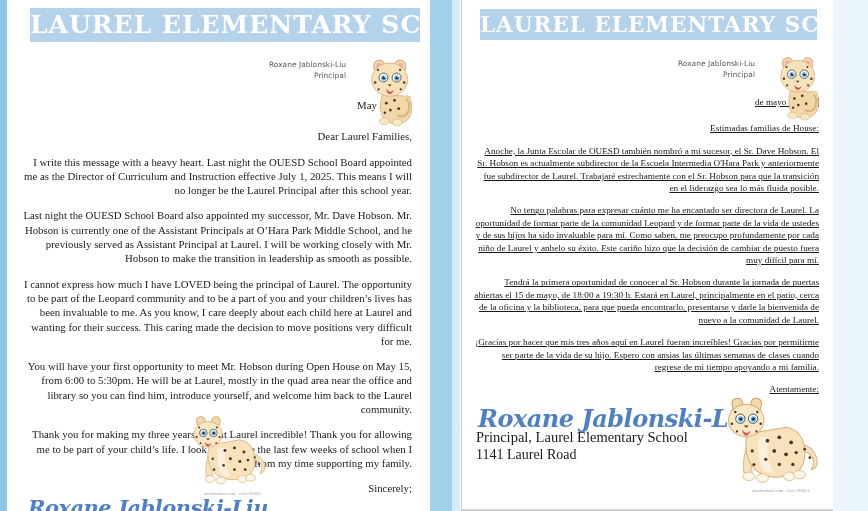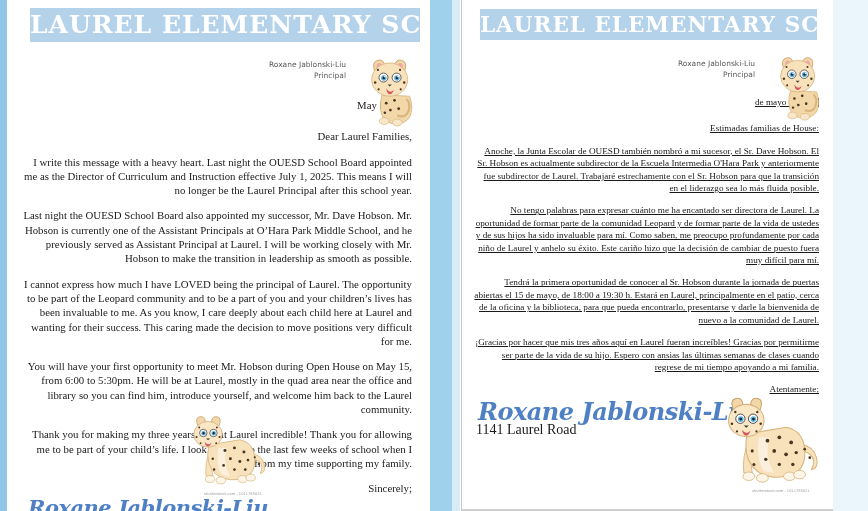--- a/index.html
+++ b/index.html
@@ -315,23 +315,24 @@
       </svg>
     </div>
 
     <div class="body-text">
       <p class="date-line"><span>de mayo de 2025</span><span class="caret"></span></p>
       <p>Estimadas familias de House:</p>
       <p>Anoche, la Junta Escolar de OUESD también nombró a mi sucesor, el Sr. Dave Hobson. El Sr. Hobson es actualmente subdirector de la Escuela Intermedia O'Hara Park y anteriormente fue subdirector de Laurel. Trabajaré estrechamente con el Sr. Hobson para que la transición en el liderazgo sea lo más fluida posible.</p>
       <p>No tengo palabras para expresar cuánto me ha encantado ser directora de Laurel. La oportunidad de formar parte de la comunidad Leopard y de formar parte de la vida de ustedes y de sus hijos ha sido invaluable para mí. Como saben, me preocupo profundamente por cada niño de Laurel y anhelo su éxito. Este cariño hizo que la decisión de cambiar de puesto fuera muy difícil para mí.</p>
       <p>Tendrá la primera oportunidad de conocer al Sr. Hobson durante la jornada de puertas abiertas el 15 de mayo, de 18:00 a 19:30 h. Estará en Laurel, principalmente en el patio, cerca de la oficina y la biblioteca, para que pueda encontrarlo, presentarse y darle la bienvenida de nuevo a la comunidad de Laurel.</p>
       <p>¡Gracias por hacer que mis tres años aquí en Laurel fueran increíbles! Gracias por permitirme ser parte de la vida de su hijo. Espero con ansias las últimas semanas de clases cuando regrese de mi tiempo apoyando a mi familia.</p>
-      <p style="margin-bottom:10px">Atentamente;</p>
+      <p style="margin-bottom:17px">Atentamente;</p>
       <div class="signature">Roxane Jablonski-Liu</div>
       <div class="sigblock">
+        <div>Principal, Laurel Elementary School</div>
         <div class="small">1141 Laurel Road</div>
 
       </div>
     </div>
 
     <svg class="leopard leopard-full" viewBox="0 0 130 120">
       <g>
         <path d="M100 56 q16 2 20 16 q3 12 -6 14 q6 -12 -2 -18 q-6 -5 -14 -4z" fill="#f7e2bb" stroke="#d9b57e" stroke-width="1.2"></path>
         <path d="M40 52 q-8 18 -6 38 l10 0 q-3 -16 2 -26z" fill="#f7e2bb" stroke="#d9b57e" stroke-width="1.1"></path>
         <path d="M92 52 q10 16 8 38 l-10 0 q3 -16 -2 -26z" fill="#f7e2bb" stroke="#d9b57e" stroke-width="1.1"></path>

